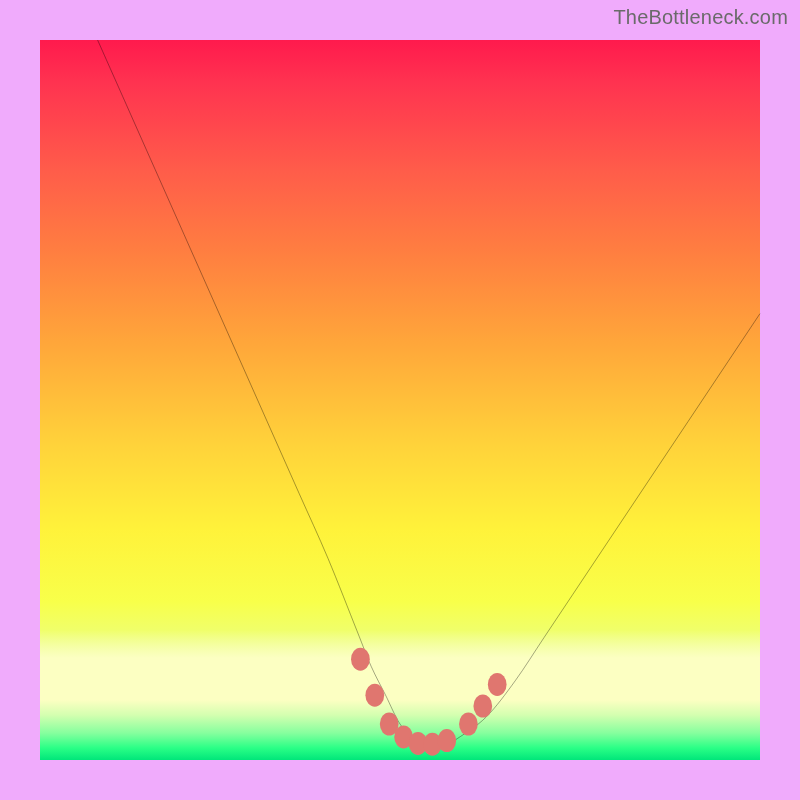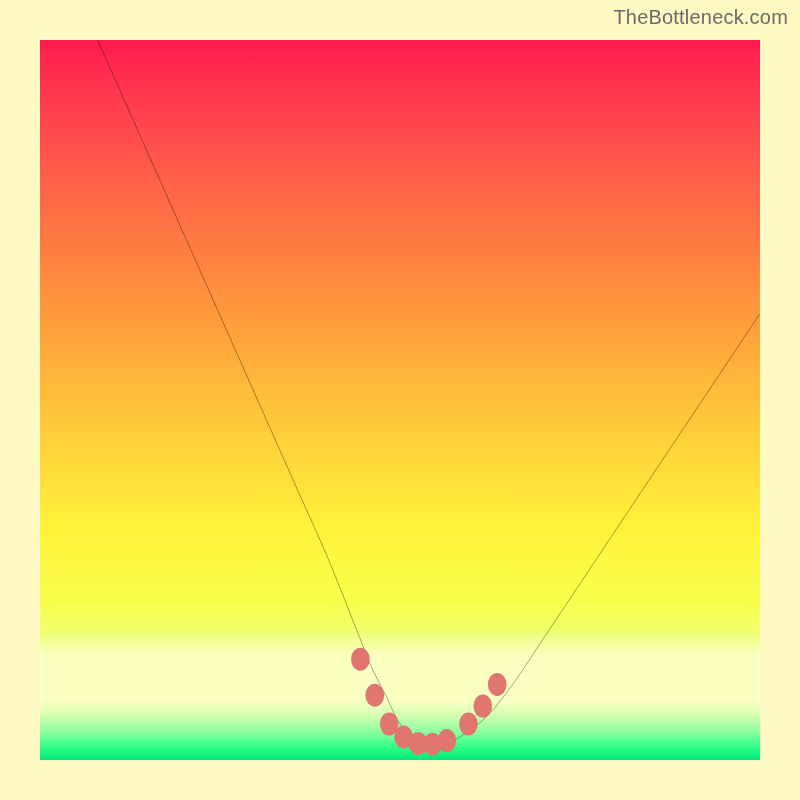--- a/index.html
+++ b/index.html
@@ -8,21 +8,21 @@
     width: 800px;
     height: 800px;
     overflow: hidden;
     background: #000;
     font-family: Arial, Helvetica, sans-serif;
   }
   .frame {
     position: relative;
     width: 800px;
     height: 800px;
-    background: #fef9c3;
+    background: #f0abfc;
   }
   .plot {
     position: absolute;
     left: 40px;
     top: 40px;
     width: 720px;
     height: 720px;
     background: linear-gradient(
       to bottom,
       #ff1a4d 0%,

